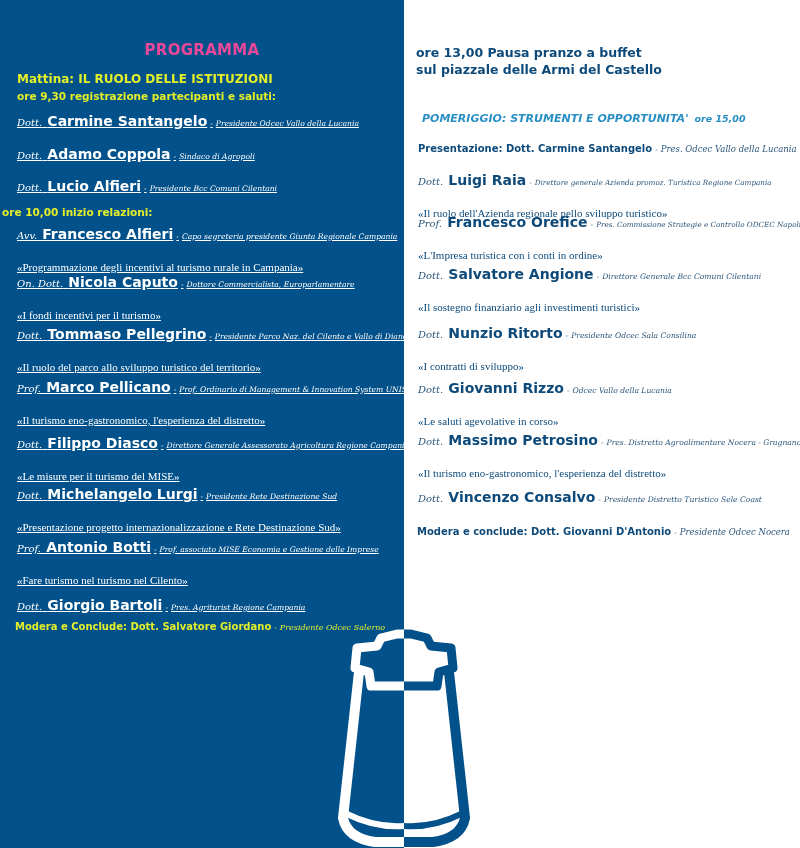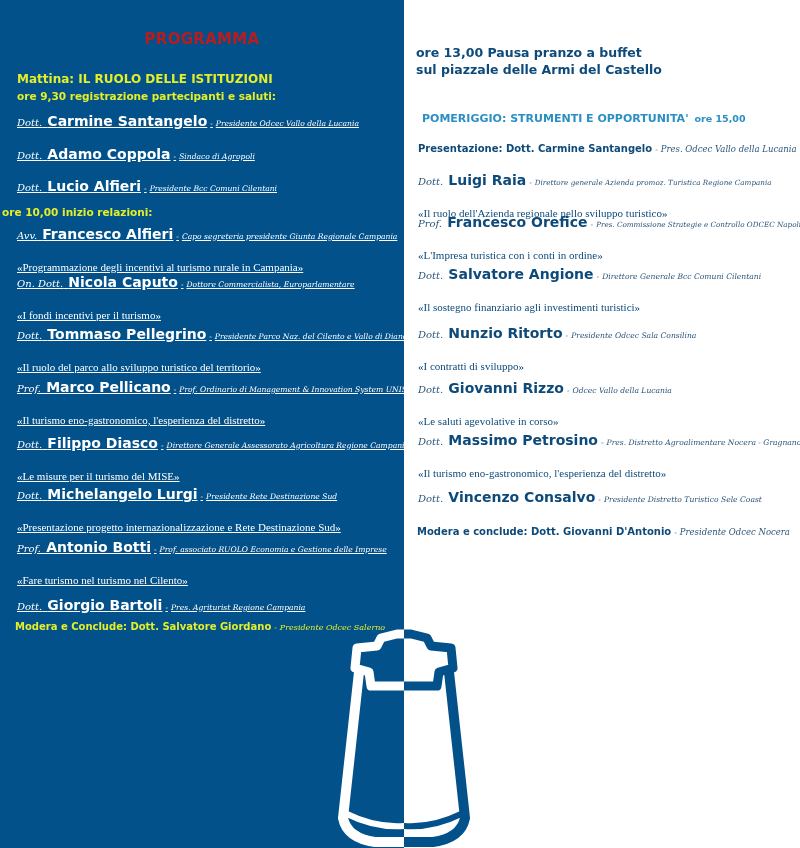--- a/index.html
+++ b/index.html
@@ -1,35 +1,35 @@
 <!DOCTYPE html>
 <html><head>
 <meta charset="utf-8">
 <style>
   html, body { margin:0; padding:0; }
   body { width:800px; height:848px; position:relative; overflow:hidden; background:#ffffff; font-family:"DejaVu Sans", sans-serif; }
   .left { position:absolute; left:0; top:0; width:404px; height:848px; background:#03518a; }
   .right { position:absolute; left:404px; top:0; width:396px; height:848px; background:#ffffff; }
   .abs { position:absolute; white-space:nowrap; }
-  .title { left:0; width:404px; text-align:center; top:30px; font-size:15px; font-weight:bold; color:#b91c1c; letter-spacing:0.3px; }
+  .title { left:0; width:404px; text-align:center; top:41px; font-size:15px; font-weight:bold; color:#ec4899; letter-spacing:0.3px; }
   .yel { color:#e3ef29; font-weight:bold; }
   .y-big { font-size:12px; }
   .y-sm { font-size:10.5px; }
   .entry { position:absolute; white-space:nowrap; }
   .pref { font-family:"DejaVu Serif", serif; font-style:italic; font-size:10px; }
   .name { font-weight:bold; font-size:14px; }
   .role { font-family:"DejaVu Serif", serif; font-style:italic; font-size:7.6px; }
   .topic { font-family:"Liberation Serif", serif; font-size:11px; display:block; margin-top:18px; }
   .L { color:#ffffff;text-decoration:underline; }
   .L .topic { color:#ffffff; }
   .R { color:#0d4a7a; }
   .R .role, .R .pref { color:#2a5579; }
   .sep { margin:0 3px; }
   .pause { left:416px; top:44px; font-size:12.5px; font-weight:bold; color:#0d4a7a; line-height:17px; }
-  .pom { left:422px; top:112px; font-size:11px; font-weight:bold; color:#2a8fc4; }
+  .pom { left:422px; top:112px; font-size:11px; font-weight:bold; color:#2a8fc4;font-style:italic; }
   .pom .t { font-size:9.5px; margin-left:6px; }
   .pres { font-size:10px; font-weight:bold; color:#0d4a7a; }
   .moder-r { font-size:10px; font-weight:bold; color:#0d4a7a; }
   .tower { position:absolute; left:335px; top:628px; }
 </style>
 </head>
 <body>
 
 <div class="left"></div>
 <div class="right"></div>
@@ -79,21 +79,21 @@
   <span class="name">Filippo Diasco</span><span class="role sep">-</span><span class="role">Direttore Generale Assessorato Agricoltura Regione Campania</span>
   <span class="topic">«Le misure per il turismo del MISE»</span>
 </div>
 <div class="entry L" style="left:17px;top:484px;">
   <span class="pref">Dott.</span>
   <span class="name">Michelangelo Lurgi</span><span class="role sep">-</span><span class="role">Presidente Rete Destinazione Sud</span>
   <span class="topic">«Presentazione progetto internazionalizzazione e Rete Destinazione Sud»</span>
 </div>
 <div class="entry L" style="left:17px;top:537px;">
   <span class="pref">Prof.</span>
-  <span class="name">Antonio Botti</span><span class="role sep">-</span><span class="role">Prof. associato RUOLO Economia e Gestione delle Imprese</span>
+  <span class="name">Antonio Botti</span><span class="role sep">-</span><span class="role">Prof. associato MISE Economia e Gestione delle Imprese</span>
   <span class="topic">«Fare turismo nel turismo nel Cilento»</span>
 </div>
 <div class="entry L" style="left:17px;top:595px;">
   <span class="pref">Dott.</span>
   <span class="name">Giorgio Bartoli</span><span class="role sep">-</span><span class="role">Pres. Agriturist Regione Campania</span>
 </div>
 <div class="entry" style="left:15px;top:615px;">
   <span class="yel" style="font-size:10px;">Modera e Conclude: Dott. Salvatore Giordano</span><span class="role sep" style="color:#e3ef29;">-</span><span class="role" style="color:#e3ef29;font-size:8px;">Presidente Odcec Salerno</span>
 </div>
 

